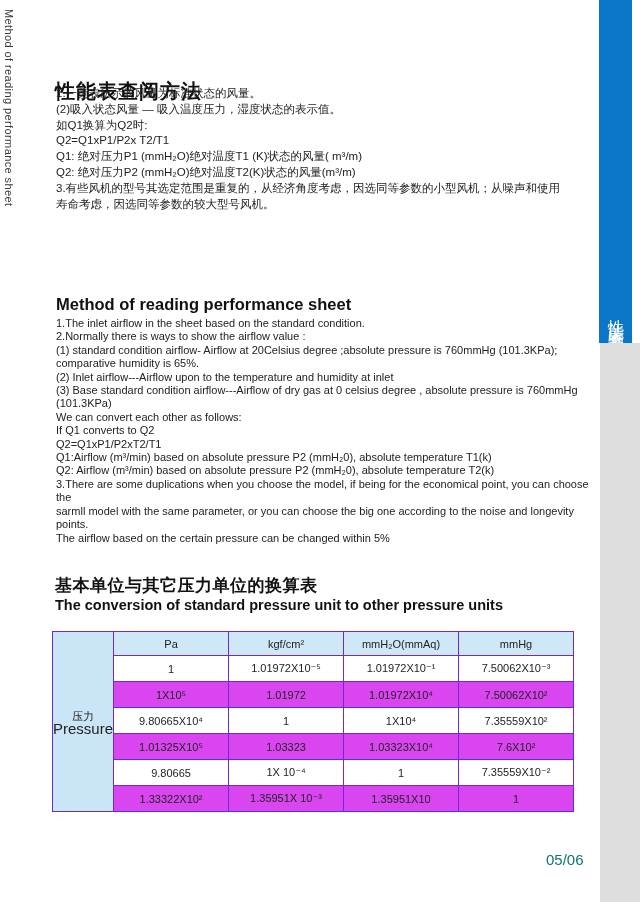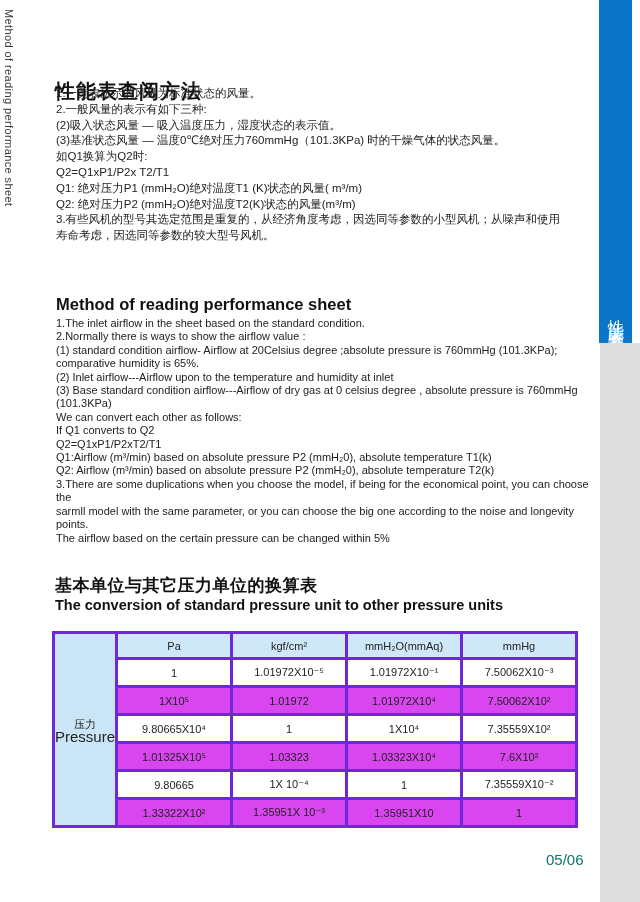--- a/index.html
+++ b/index.html
@@ -16,21 +16,21 @@
   .s2-title-cn{font-size:17px;font-weight:bold;letter-spacing:0.5px;color:#111;text-align:center;}
   .s2-title-en{font-size:14.5px;font-weight:bold;color:#111;}
 
   
   .cn-block{font-size:11.5px;line-height:15.8px;color:#222;width:540px;}
   .en-block{font-size:11px;line-height:13.4px;color:#222;width:545px;}
 
   
   table.conv{border-collapse:collapse;table-layout:fixed;}
   table.conv th, table.conv td{
-    border:3px solid #6d28d9;text-align:center;vertical-align:middle;
+    border:1px solid #6d28d9;text-align:center;vertical-align:middle;
     font-size:11px;font-weight:normal;padding:0;color:#222;overflow:hidden;
   }
   table.conv th{background:#cfe8f7;height:23px;}
   table.conv td{height:25px;background:#ffffff;}
   table.conv tr.alt td{background:#d946ef;}
   td.label-cell{
     background:#c9e5f6 !important;width:41px;
     border-left:1px solid #9fc6e0;border-top:1px solid #9fc6e0;
   }
   .label-cn{font-size:11px;line-height:13px;}
@@ -56,23 +56,21 @@
 
   .page-number{font-size:15px;color:#0f766e;}
 </style>
 </head>
 <body>
 
 <div class="abs title-cn" style="left:55px;top:50px;margin-top:28px;">性能表查阅方法</div>
 
 <div class="abs cn-block" style="left:56px;top:86px;">
     <div>1.一览表所示的风量为标准状态的风量。</div>
-    <div>2.一般风量的表示有如下三种:</div>
     <div>(2)吸入状态风量 — 吸入温度压力，湿度状态的表示值。</div>
-    <div>(3)基准状态风量 — 温度0℃绝对压力760mmHg（101.3KPa) 时的干燥气体的状态风量。</div>
     <div>如Q1换算为Q2时:</div>
     <div>Q2=Q1xP1/P2x T2/T1</div>
     <div>Q1: 绝对压力P1 (mmH₂O)绝对温度T1 (K)状态的风量( m³/m)</div>
     <div>Q2: 绝对压力P2 (mmH₂O)绝对温度T2(K)状态的风量(m³/m)</div>
     <div>3.有些风机的型号其选定范围是重复的，从经济角度考虑，因选同等参数的小型风机；从噪声和使用</div>
     <div>寿命考虑，因选同等参数的较大型号风机。</div>
   </div>
 
 <div class="abs title-en" style="left:56px;top:295px;">Method of reading performance sheet</div>
 

